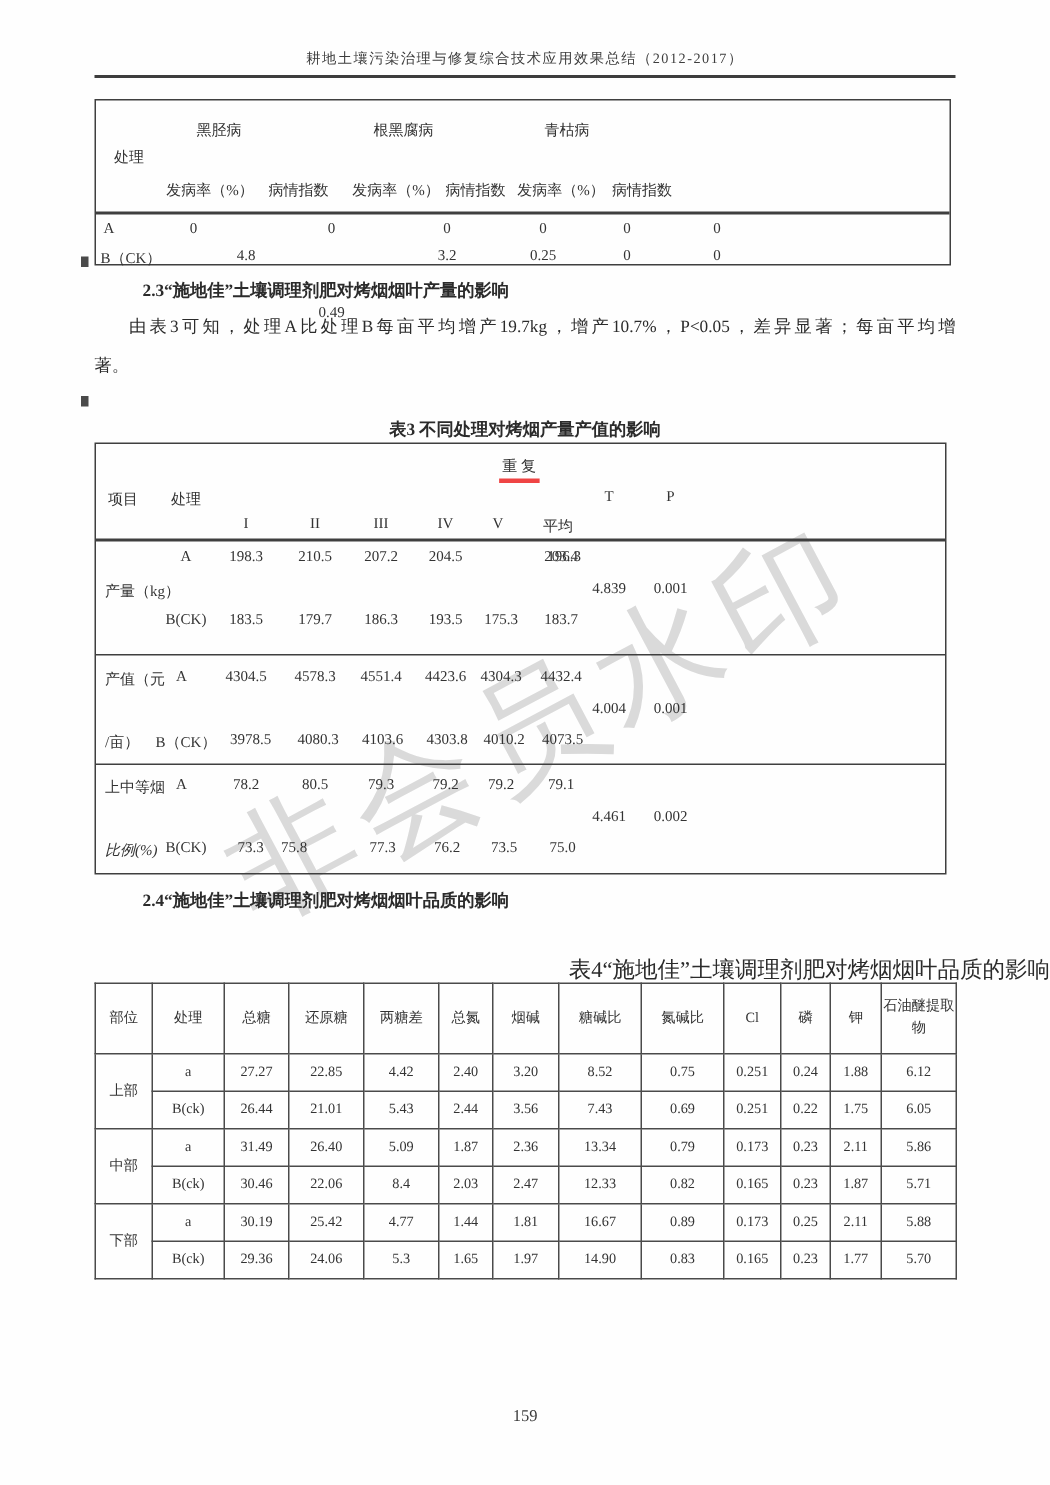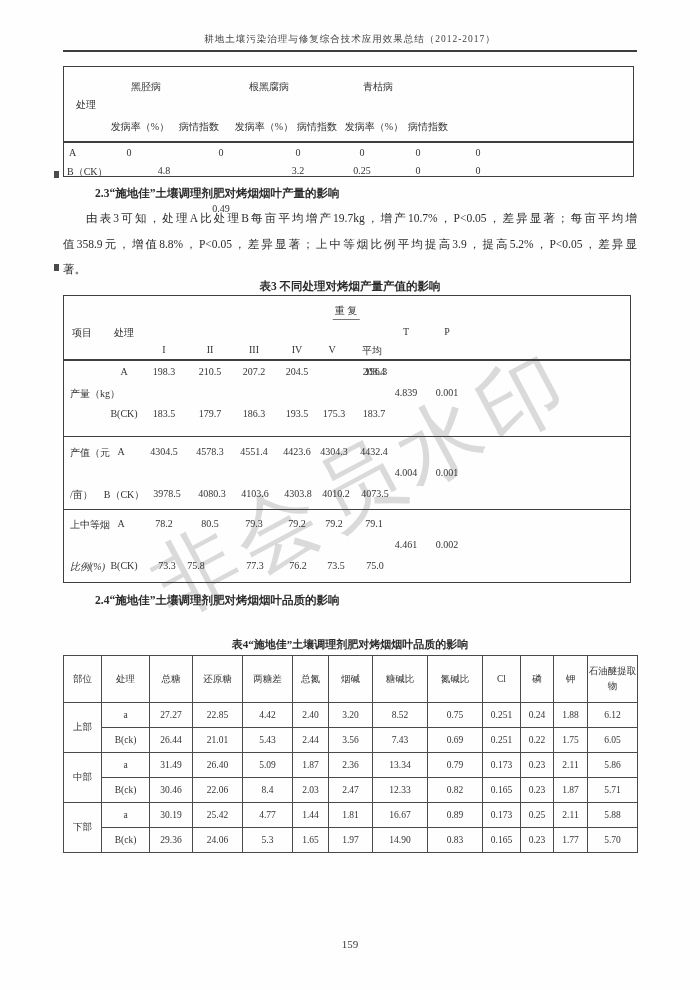--- a/index.html
+++ b/index.html
@@ -10,30 +10,30 @@
   
   .runhead{left:0;right:0;top:33px;text-align:center;font-size:9.5px;letter-spacing:1px;color:#3d3d3d;}
   .headrule{left:63px;top:50px;width:574px;height:1.5px;background:#3d3d3d;}
   
   .tbox{position:absolute;border:1.6px solid #3f3f3f;}
   .hline{position:absolute;left:0;right:0;background:#3f3f3f;}
   .t1box{left:63px;top:66px;width:569px;height:109px;font-size:10px;}
   .t3box{left:63px;top:295px;width:566px;height:286px;font-size:10px;}
   .t1box span,.t3box span{position:absolute;white-space:nowrap;color:#333;}
   .cc{transform:translateX(-50%);}
-  .rep-ul{border-bottom:1px solid #ef4444;padding:0 2px 1px 2px;}
+  .rep-ul{border-bottom:3px solid #ef4444;padding:0 2px 1px 2px;}
   
   .h23{left:95px;top:186px;font-size:11.5px;font-weight:bold;}
   .para{position:absolute;left:63px;top:206px;width:574px;font-size:11.5px;line-height:25.5px;color:#2b2b2b;}
   .jl{display:block;text-align:justify;text-align-last:justify;white-space:normal;}
   .jl-first{text-indent:2em;}
   .jl-last{text-align-last:left;}
   .cap3{left:0;right:0;top:279px;text-align:center;font-size:11.5px;font-weight:bold;}
   .h24{left:95px;top:593px;font-size:11.5px;font-weight:bold;}
-  .cap4{left:0;right:0;top:637px;text-align:center;font-size:11px;font-weight:bold;}
+  .cap4{left:0;right:0;top:637px;text-align:right;font-size:15px;font-weight:normal;}
   
   .t4{position:absolute;left:63px;top:655px;width:574px;border-collapse:collapse;table-layout:fixed;
       font-size:9.5px;color:#333;border:1.5px solid #3f3f3f;}
   .t4 td{border:1px solid #4a4a4a;text-align:center;vertical-align:middle;padding:0;height:24px;overflow:hidden;}
   .t4 tr.hd td{height:46px;line-height:1.5;}
   .closing{position:absolute;left:63px;top:898px;width:574px;font-size:11.5px;}
   .pageno{left:0;right:0;top:938px;text-align:center;font-size:11px;color:#3a3a3a;}
   
   .wmark{position:absolute;left:112px;top:438px;width:500px;z-index:0;text-align:center;
          font-size:84px;letter-spacing:8px;line-height:1.1;color:#dadada;
@@ -79,21 +79,20 @@
       <span class="cc" style="left:157px;top:98px;margin-top:38px;">0.49</span>
       <span class="cc" style="left:234px;top:98px;">3.2</span>
       <span class="cc" style="left:298px;top:98px;">0.25</span>
       <span class="cc" style="left:354px;top:98px;">0</span>
       <span class="cc" style="left:414px;top:98px;">0</span>
     </div>
 
     <div class="abs h23">2.3“施地佳”土壤调理剂肥对烤烟烟叶产量的影响</div>
     <div class="para">
       <span class="jl jl-first">由表3可知，处理A比处理B每亩平均增产19.7kg，增产10.7%，P&lt;0.05，差异显著；每亩平均增</span>
-      <span class="jl">值358.9元，增值8.8%，P&lt;0.05，差异显著；上中等烟比例平均提高3.9，提高5.2%，P&lt;0.05，差异显</span>
       <span class="jl jl-last">著。</span>
     </div>
 
     <div class="abs cap3">表3 不同处理对烤烟产量产值的影响</div>
 
     <div class="tbox t3box">
       <div class="hline" style="top:63px;height:2px;"></div>
       <div class="hline" style="top:140px;height:1.3px;"></div>
       <div class="hline" style="top:213px;height:1.3px;"></div>
 

